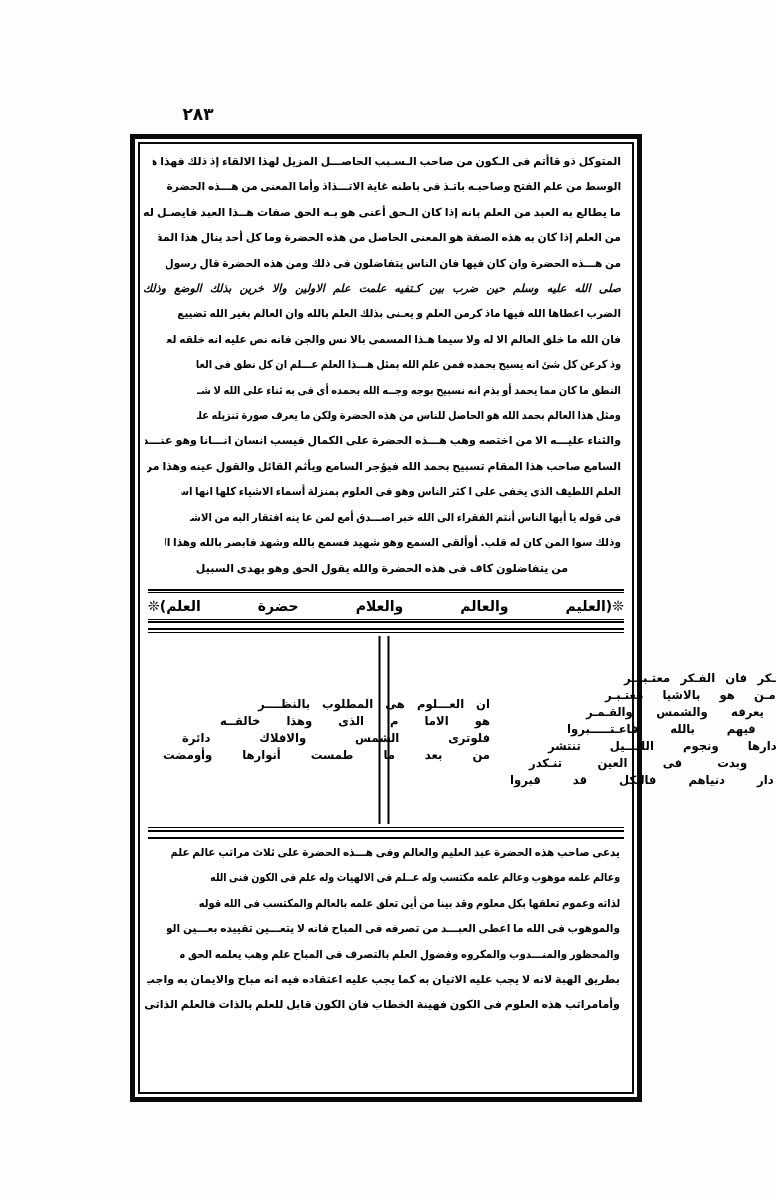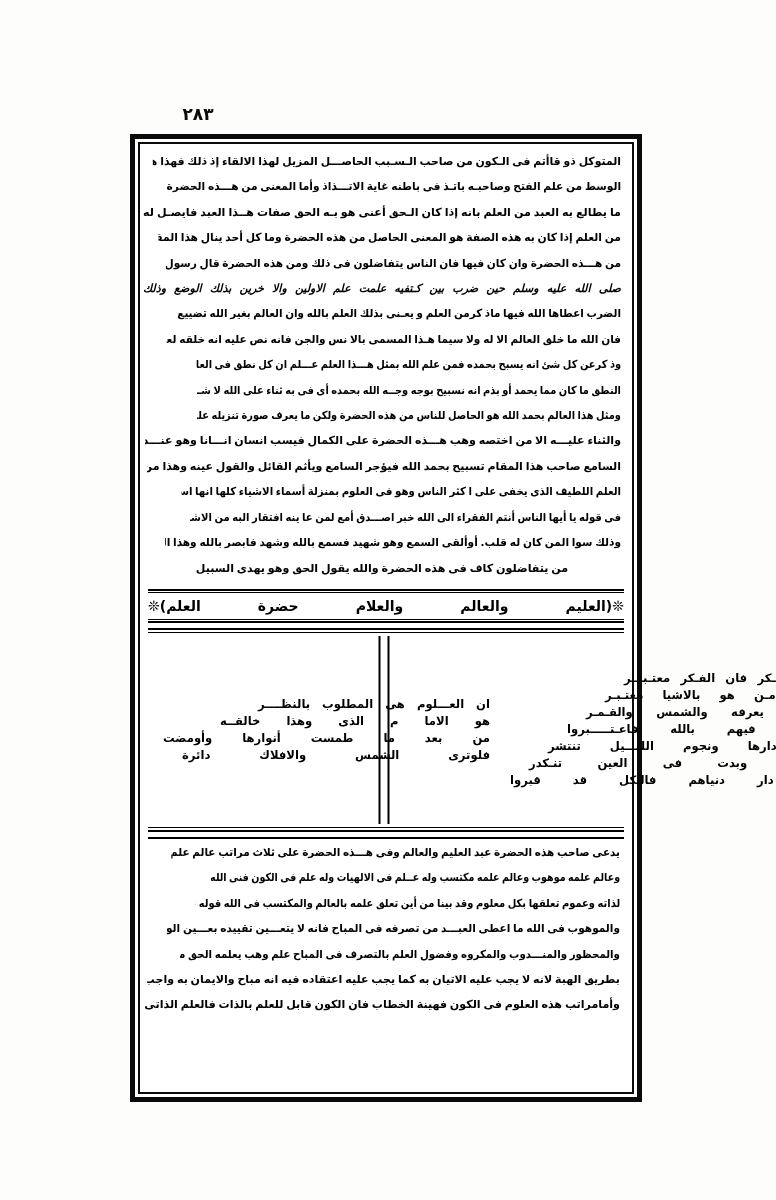--- a/index.html
+++ b/index.html
@@ -206,22 +206,22 @@
         </div>
       </div>
 
       <div class="poem-wrap">
         <div class="poem-box">
           <div class="poem-divider"></div>
 
           <div class="poem-col right">
             <div class="ar poem-line" style="display: inline-block; white-space: nowrap; transform: scaleX(1); transform-origin: right center; width: 232px;">ان العـــلوم هى المطلوب بالنظــــر</div>
             <div class="ar poem-line" style="display: inline-block; white-space: nowrap; transform: scaleX(1); transform-origin: right center; width: 270px;">هو الاما م الذى وهذا خالقــه</div>
+            <div class="ar poem-line" style="display: inline-block; white-space: nowrap; transform: scaleX(1); transform-origin: right center; width: 308px;">فلوترى الشمس والافلاك دائرة</div>
             <div class="ar poem-line" style="display: inline-block; white-space: nowrap; transform: scaleX(1); transform-origin: right center; width: 327px;">من بعد ما طمست أنوارها وأومضت</div>
-            <div class="ar poem-line" style="display: inline-block; white-space: nowrap; transform: scaleX(1); transform-origin: right center; width: 308px;">فلوترى الشمس والافلاك دائرة</div>
           </div>
 
           <div class="poem-col left">
             <div class="ar poem-line" style="display: inline-block; white-space: nowrap; transform: scaleX(1); transform-origin: right center; width: 201px;">فانظروفـكر فان الفـكر معتـبـــر</div>
             <div class="ar poem-line" style="display: inline-block; white-space: nowrap; transform: scaleX(1); transform-origin: right center; width: 220px;">انـوار مـن هو بالاشيا معتـبـر</div>
             <div class="ar poem-line" style="display: inline-block; white-space: nowrap; transform: scaleX(1); transform-origin: right center; width: 239px;">والنجم يعرفه والشمس والقـمـر</div>
             <div class="ar poem-line" style="display: inline-block; white-space: nowrap; transform: scaleX(1); transform-origin: right center; width: 258px;">أحكامه فيهم بالله فاعـتـــــبروا</div>
             <div class="ar poem-line" style="display: inline-block; white-space: nowrap; transform: scaleX(1); transform-origin: right center; width: 277px;">فى دارها ونجوم اللــــيل تنتشر</div>
             <div class="ar poem-line" style="display: inline-block; white-space: nowrap; transform: scaleX(1); transform-origin: right center; width: 296px;">أحكامها وبدت فى العين تنـكدر</div>
             <div class="ar poem-line" style="display: inline-block; white-space: nowrap; transform: scaleX(1); transform-origin: right center; width: 315px;">فى دار دنياهم فالـكل قد قبروا</div>

